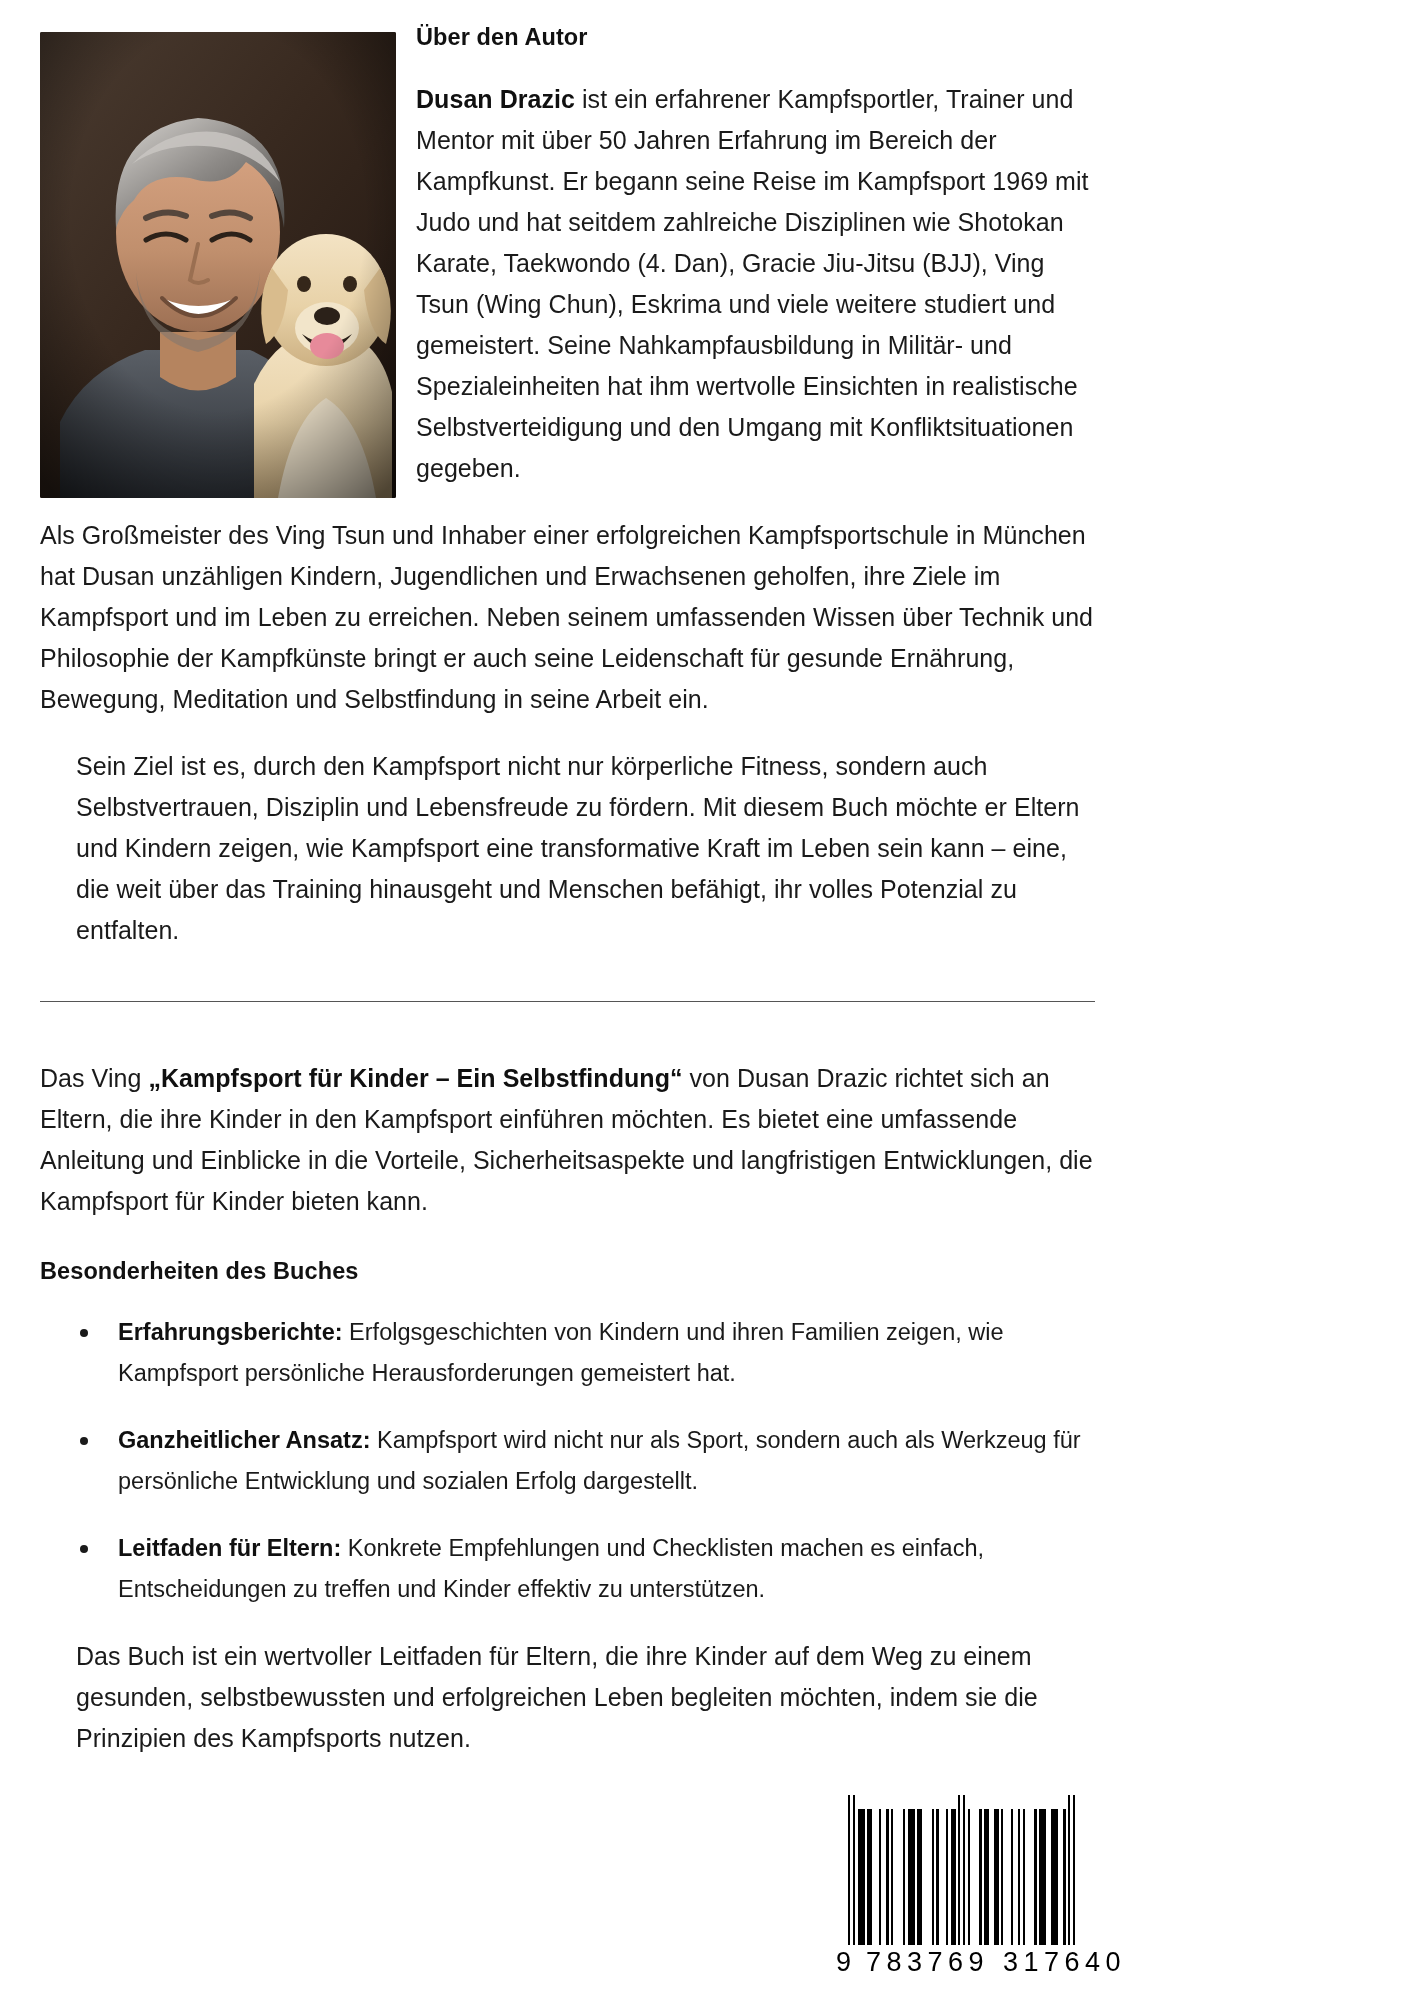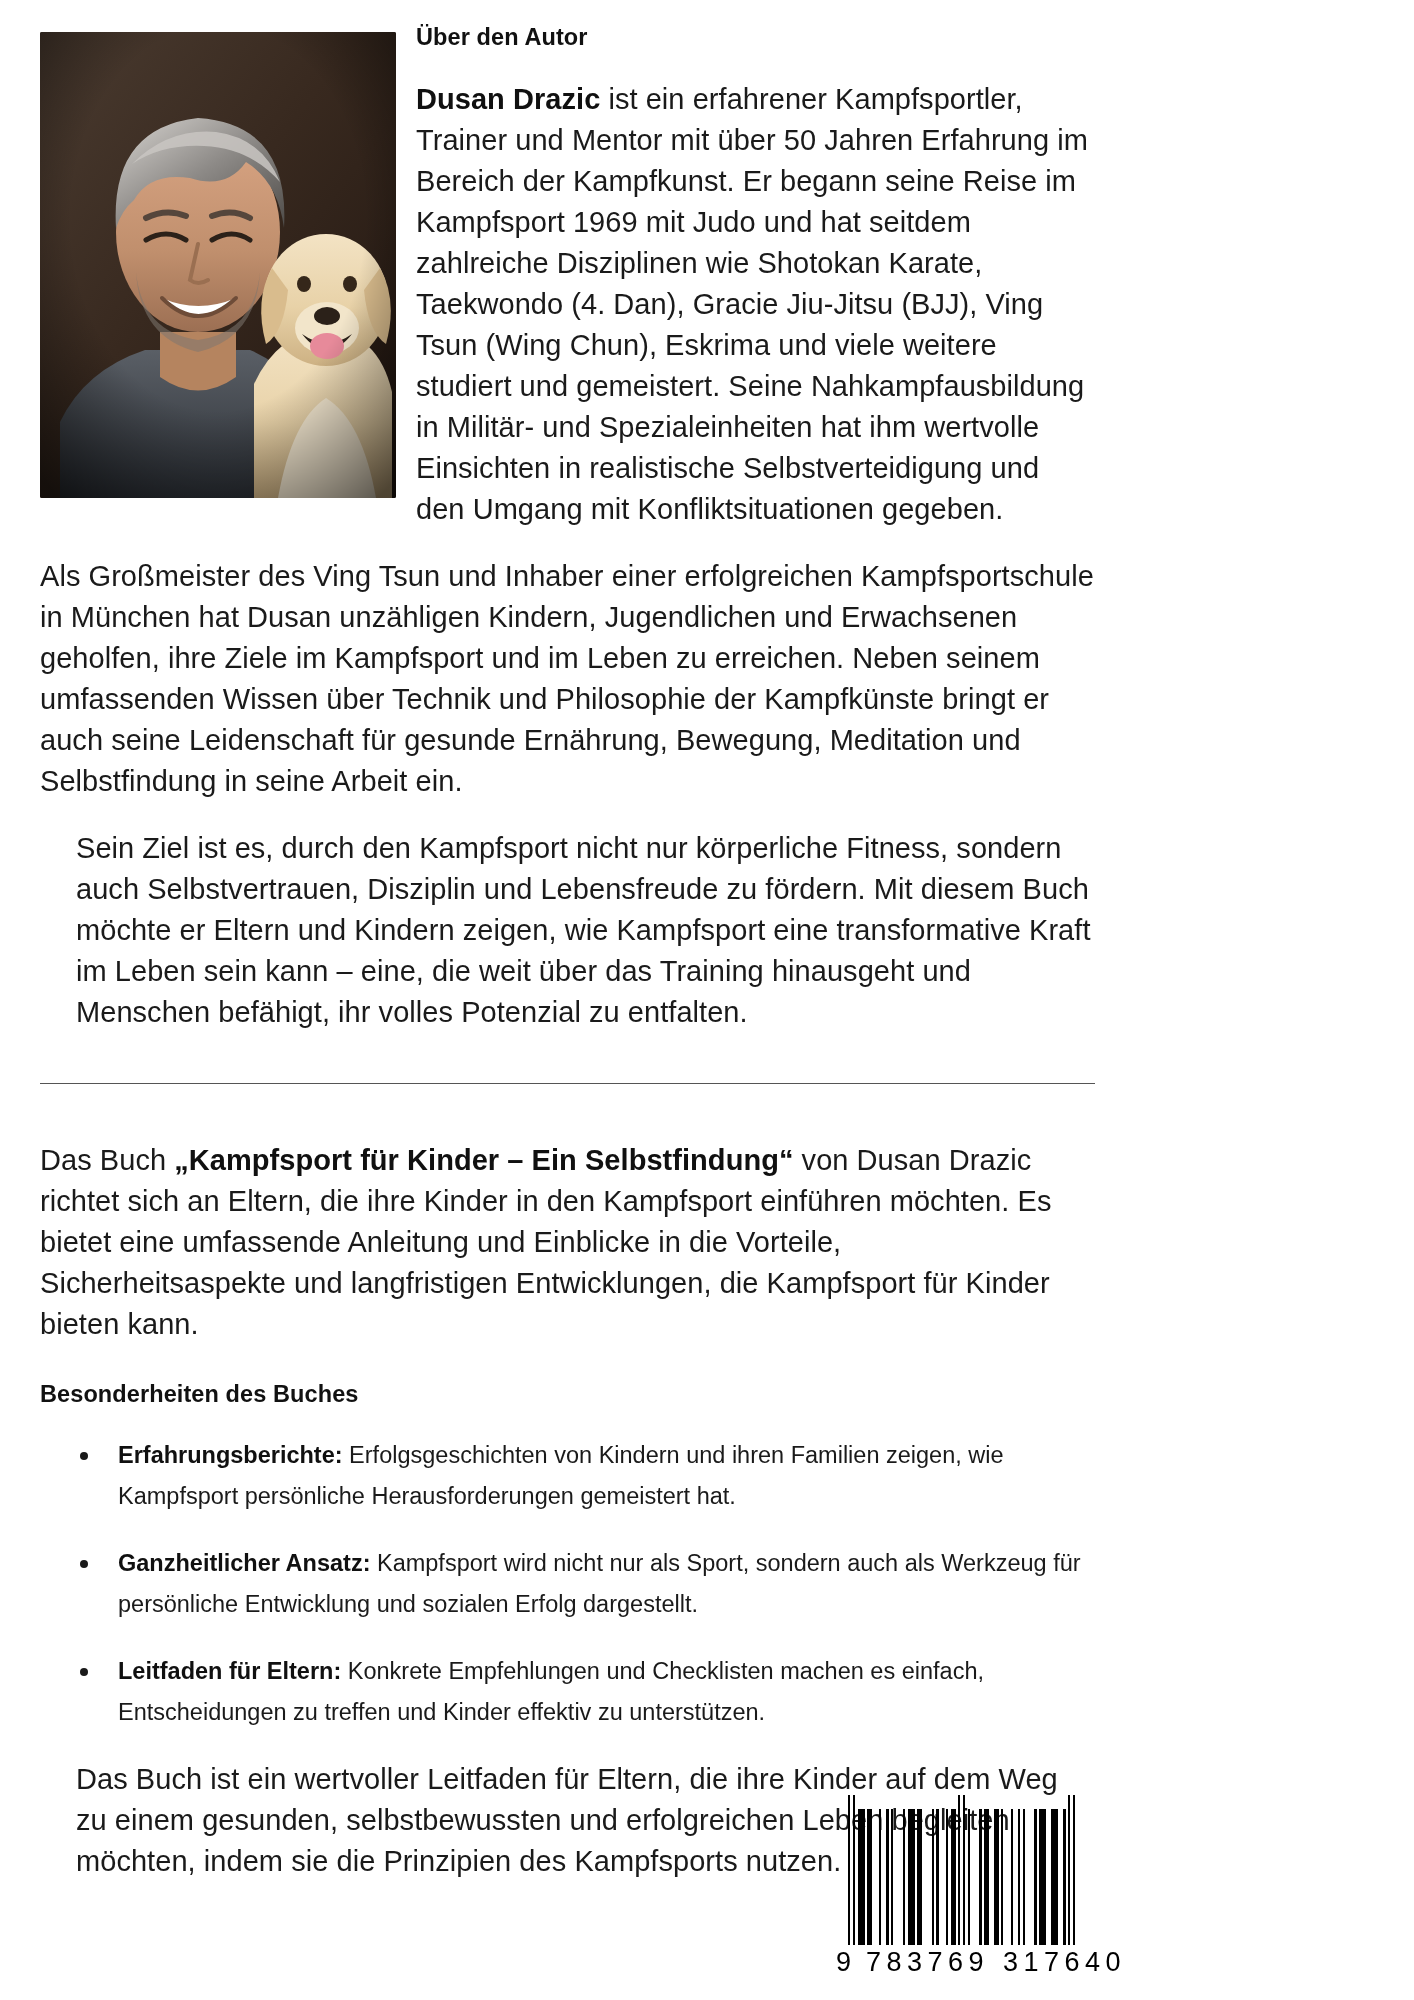--- a/index.html
+++ b/index.html
@@ -49,21 +49,21 @@
   }
   h3.sub-head {
     font-size: 23.5px;
     font-weight: 700;
     letter-spacing: 0.1px;
     margin: 34px 0 26px 0;
     line-height: 1.3;
     color: #111111;
   }
   p.body {
-    font-size: 29px;
+    font-size: 25px;
     line-height: 41px;
     margin: 0 0 26px 0;
     color: #1a1a1a;
     letter-spacing: 0.05px;
   }
   p.body:last-child { margin-bottom: 0; margin-left: 36px; }
   b, strong { font-weight: 700; color: #101010; }
 
   .clearfix::after { content: ""; display: block; clear: both; }
 
@@ -221,21 +221,21 @@
       <p class="body">Als Großmeister des Ving Tsun und Inhaber einer erfolgreichen Kampfsportschule in München hat Dusan unzähligen Kindern, Jugendlichen und Erwachsenen geholfen, ihre Ziele im Kampfsport und im Leben zu erreichen. Neben seinem umfassenden Wissen über Technik und Philosophie der Kampfkünste bringt er auch seine Leidenschaft für gesunde Ernährung, Bewegung, Meditation und Selbstfindung in seine Arbeit ein.</p>
 
       <p class="body">Sein Ziel ist es, durch den Kampfsport nicht nur körperliche Fitness, sondern auch Selbstvertrauen, Disziplin und Lebensfreude zu fördern. Mit diesem Buch möchte er Eltern und Kindern zeigen, wie Kampfsport eine transformative Kraft im Leben sein kann – eine, die weit über das Training hinausgeht und Menschen befähigt, ihr volles Potenzial zu entfalten.</p>
     </div>
 
     <hr class="divider">
 
     <div>
 
       <p class="body">
-        <span>Das Buch </span><strong>„Kampfsport für Kinder – Ein Selbstfindung“</strong><span> von Dusan Drazic richtet sich an Eltern, die ihre Kinder in den Kampfsport einführen möchten. Es bietet eine umfassende Anleitung und Einblicke in die Vorteile, Sicherheitsaspekte und langfristigen Entwicklungen, die Kampfsport für Kinder bieten kann.</span>
+        <span>Das Ving </span><strong>„Kampfsport für Kinder – Ein Selbstfindung“</strong><span> von Dusan Drazic richtet sich an Eltern, die ihre Kinder in den Kampfsport einführen möchten. Es bietet eine umfassende Anleitung und Einblicke in die Vorteile, Sicherheitsaspekte und langfristigen Entwicklungen, die Kampfsport für Kinder bieten kann.</span>
       </p>
 
       <h3 class="sub-head">Besonderheiten des Buches</h3>
 
       <ul class="features">
         <li>
           <span class="bullet-dot"></span>
           <strong>Erfahrungsberichte:</strong><span> Erfolgsgeschichten von Kindern und ihren Familien zeigen, wie Kampfsport persönliche Herausforderungen gemeistert hat.</span>
         </li>
         <li>

